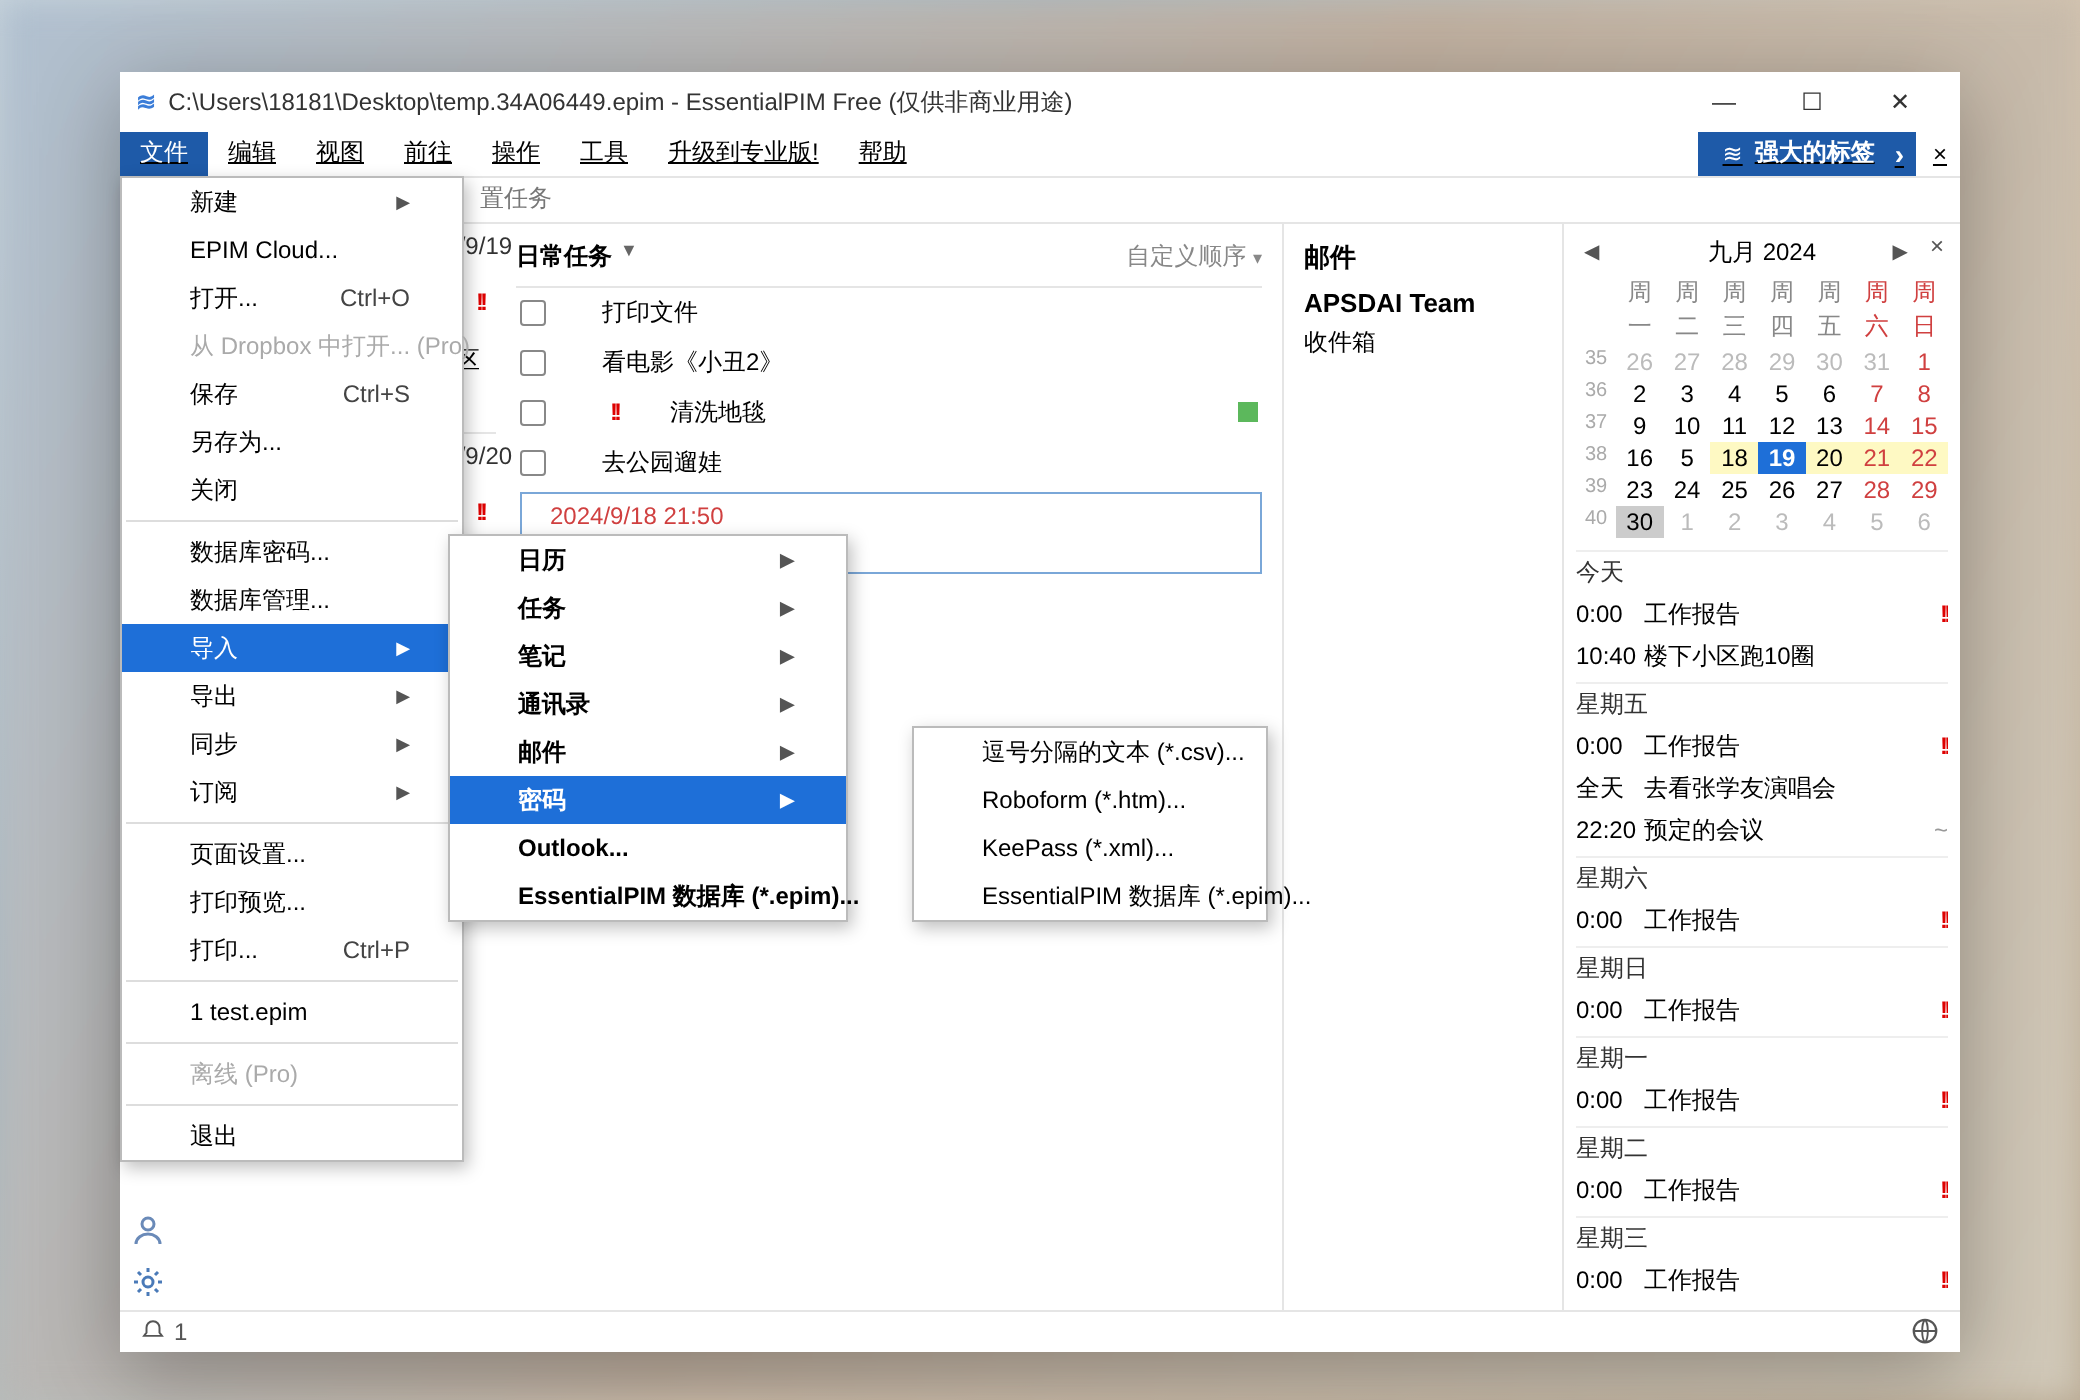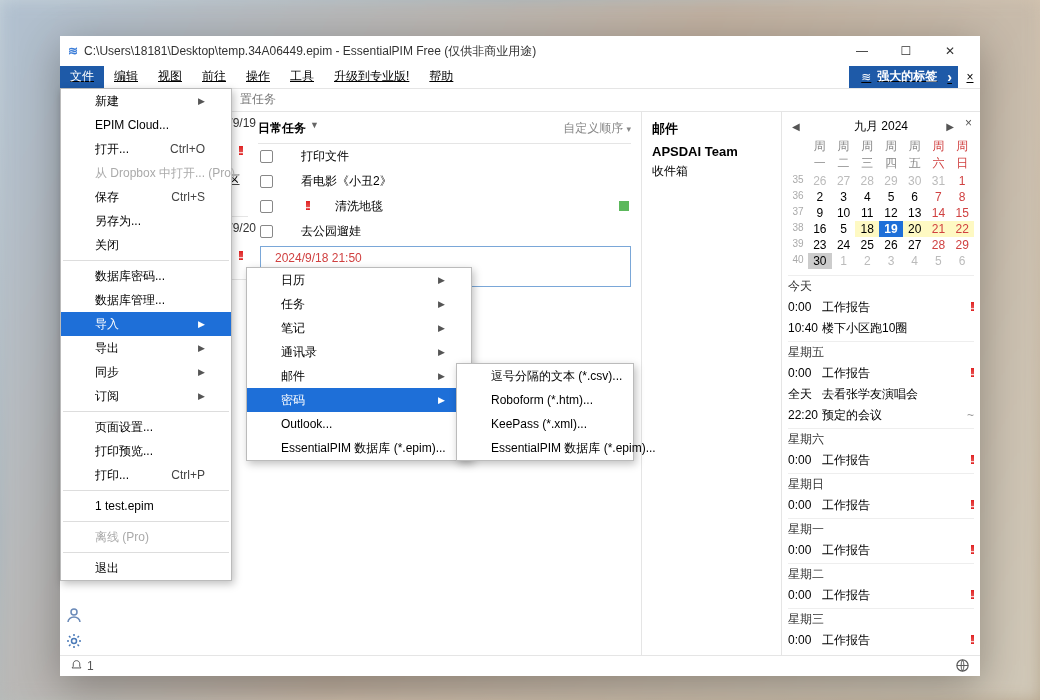--- a/index.html
+++ b/index.html
@@ -69,21 +69,21 @@
 .menu { position:absolute; background:#fff; border:1px solid #bbb; box-shadow:2px 3px 8px rgba(0,0,0,.25); z-index:100; }
 .menu .row { display:flex; align-items:center; height:24px; padding:0 26px 0 34px; cursor:pointer; white-space:nowrap; }
 .menu .row.sep { height:1px; background:#ddd; margin:3px 2px; padding:0; }
 .menu .row.disabled { color:#aaa; }
 .menu .row .lbl { flex:1; }
 .menu .row .sc { margin-left:30px; color:#444; }
 .menu .row .arr { margin-left:14px; color:#555; font-size:9px; }
 .menu .row.hl { background:#1e6fd8; color:#fff; }
 .menu .row.hl .arr,.menu .row.hl .sc { color:#fff; }
 .menu1 { left:60px; top:88px; width:172px; }
-.menu2 { left:246px; top:267px; width:226px; }
+.menu2 { left:224px; top:267px; width:200px;font-weight:bold; }
 .menu3 { left:456px; top:363px; width:178px; }
 svg { display:block; }
 </style>
 </head>
 <body>
 <div class="bg-blur"></div>
 
 <div class="window">
   <div class="titlebar">
     <span class="icon">≋</span>

